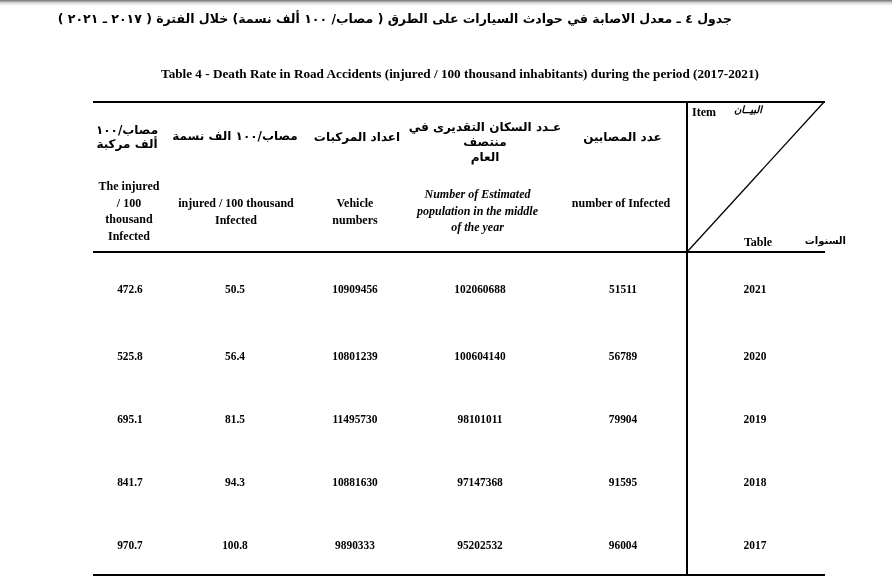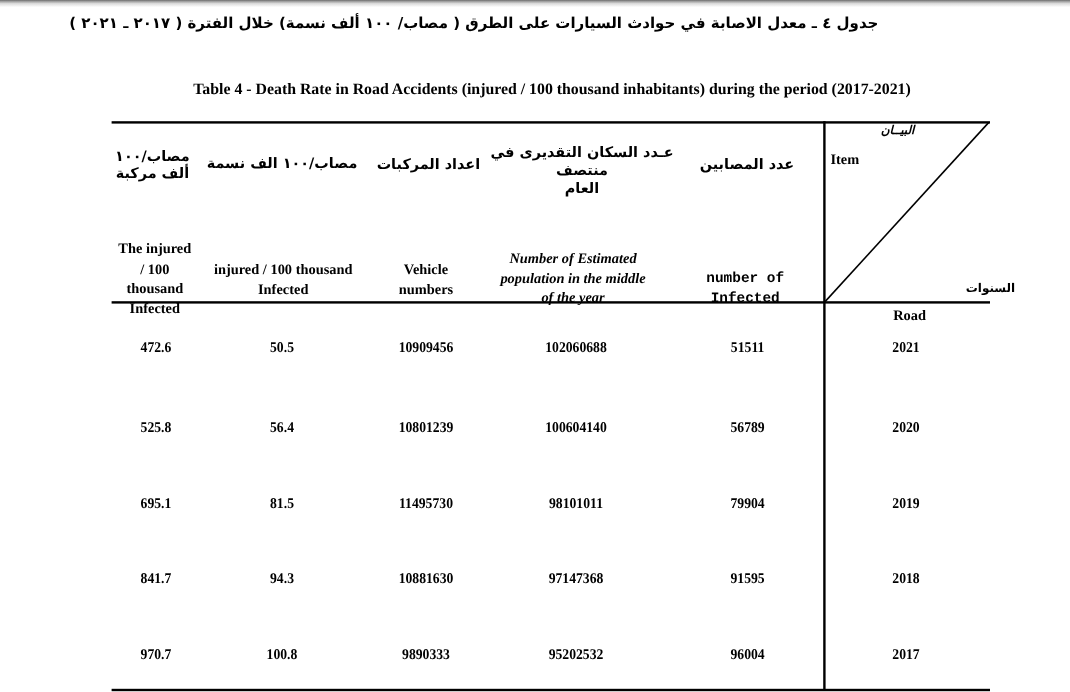--- a/index.html
+++ b/index.html
@@ -21,21 +21,21 @@
       text-align: right; font-size: 12.5px; white-space: nowrap;
     }
     .title-en {
       position: absolute; left: 100px; top: 66px; width: 720px;
       text-align: center; font-weight: bold; font-size: 13.2px; white-space: nowrap;
     }
     .hr { position: absolute; background: #000; }
     .cell {
       position: absolute; text-align: center; font-weight: bold; font-size: 12px; line-height: 16.5px;
     }
-    .cell.en { font-family: "Liberation Serif", serif; margin-top: 21px; }
+    .cell.en { font-family: "Liberation Serif", serif; }
     .val {
       position: absolute; font-weight: bold; font-size: 12.4px; text-align: center;
       font-family: "Liberation Serif", serif; transform: scaleX(0.92);
     }
     svg.diag { position: absolute; left: 686px; top: 101px; }
   </style>
 </head>
 <body>
 
 <div class="top-shadow"></div>
@@ -46,21 +46,21 @@
 <div class="hr" style="left:93px; top:101px; width:732px; height:2px;"></div>
 <div class="hr" style="left:93px; top:251px; width:732px; height:2px;"></div>
 <div class="hr" style="left:93px; top:574px; width:732px; height:2px;"></div>
 <div class="hr" style="left:686px; top:101px; width:2px; height:474px;"></div>
 
 <svg class="diag" width="140" height="152">
   <line x1="1" y1="151" x2="138" y2="1" stroke="#000" stroke-width="1.3"></line>
 </svg>
 <div class="cell en" style="left:689px; top:104px; width:30px; font-size:12px;">Item</div>
 <div class="ar" style="position:absolute; left:722px; top:104px; width:40px; font-size:10px;font-style:italic;">البيــان</div>
-<div class="cell en" style="left:740px; top:234px; width:36px; font-size:12px;">Road</div>
+<div class="cell en" style="left:740px; top:234px; width:36px; font-size:12px;">Table</div>
 <div class="ar" style="position:absolute; left:776px; top:235px; width:42px; text-align:right; font-size:10px;margin-left:28px;">السنوات</div>
 
 <div class="ar" style="position:absolute; left:95px; top:123px; width:64px; text-align:center; line-height:14px;">
   <div>مصاب/١٠٠</div>
   <div>ألف مركبة</div>
 </div>
 <div class="ar" style="position:absolute; left:170px; top:129px; width:130px; text-align:center;">مصاب/١٠٠ الف نسمة</div>
 <div class="ar" style="position:absolute; left:312px; top:130px; width:90px; text-align:center;">اعداد المركبات</div>
 <div class="ar" style="position:absolute; left:400px; top:120px; width:170px; text-align:center; line-height:15px;">
   <div>عـدد السكان التقديرى في منتصف</div>
@@ -80,21 +80,21 @@
 </div>
 <div class="cell en" style="left:315px; top:195px; width:80px;">
   <div>Vehicle</div>
   <div>numbers</div>
 </div>
 <div class="cell en" style="left:400px; top:186px; width:155px;font-style:italic;">
   <div>Number of Estimated</div>
   <div>population in the middle</div>
   <div>of the year</div>
 </div>
-<div class="cell en" style="left:560px; top:203px; width:122px;font-family:Liberation Mono, monospace;">number of  Infected</div>
+<div class="cell en" style="left:560px; top:195px; width:122px;">number of  Infected</div>
 
 <div>
   <div class="val" style="left:100px; top:282px; width:60px;">472.6</div>
   <div class="val" style="left:205px; top:282px; width:60px;">50.5</div>
   <div class="val" style="left:310px; top:282px; width:90px;">10909456</div>
   <div class="val" style="left:430px; top:282px; width:100px;">102060688</div>
   <div class="val" style="left:583px; top:282px; width:80px;">51511</div>
   <div class="val" style="left:730px; top:282px; width:50px;">2021</div>
 </div>
 <div>

